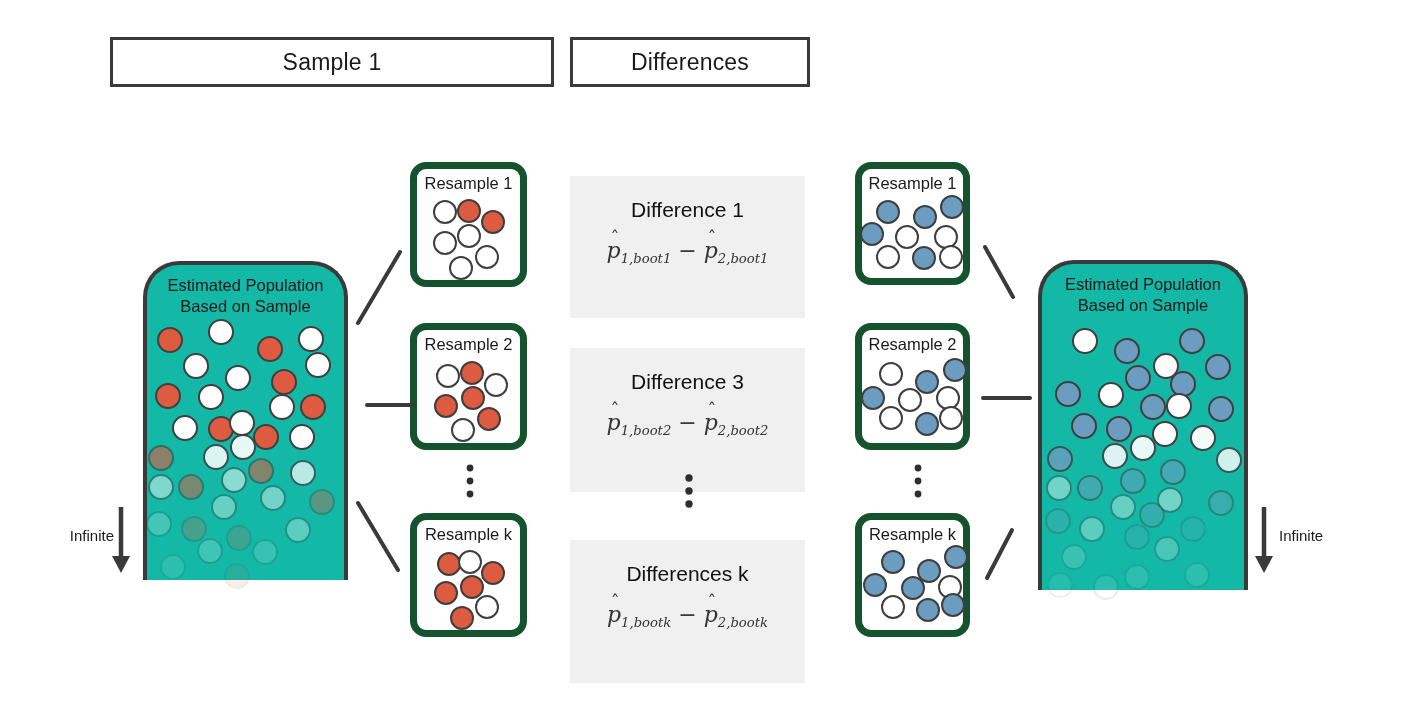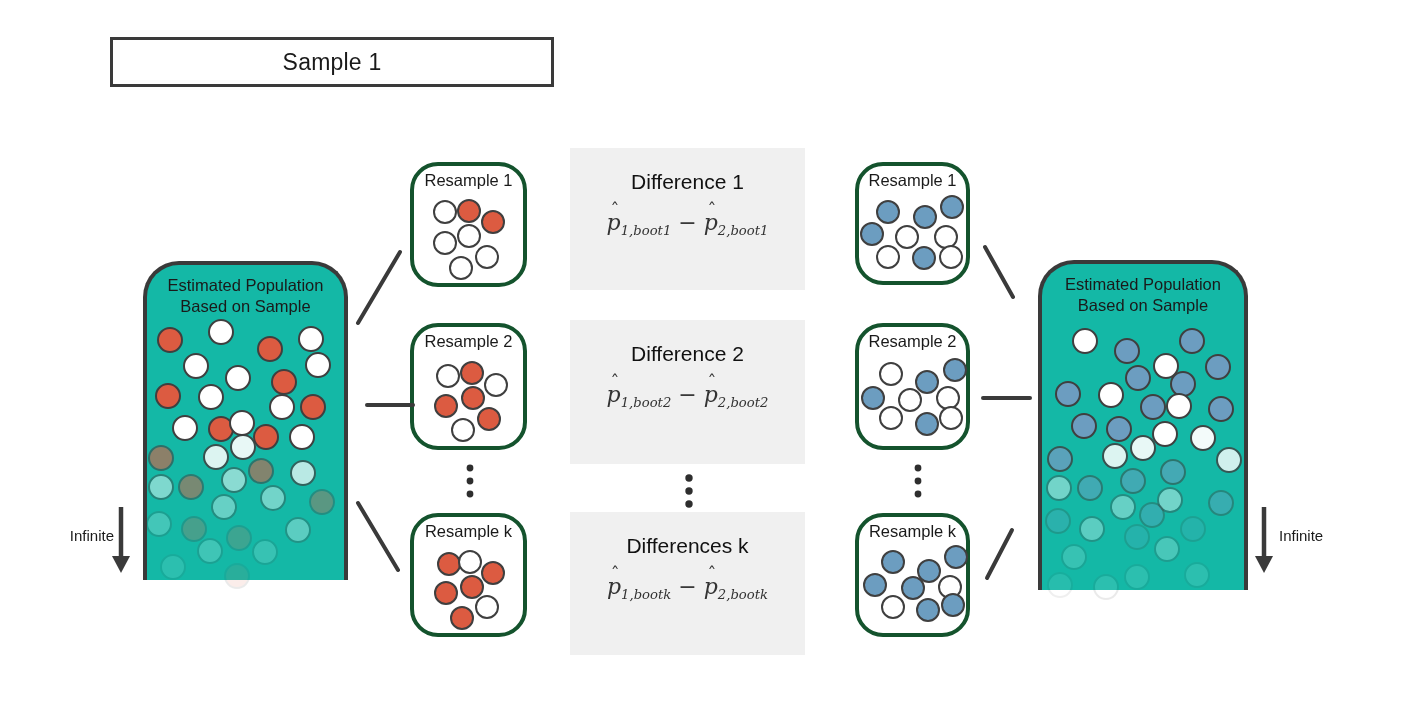--- a/index.html
+++ b/index.html
@@ -11,27 +11,27 @@
     position:absolute;border:3px solid #3a3a3a;background:#fff;
     display:flex;align-items:center;justify-content:center;
     font-size:23px;letter-spacing:.2px;
   }
   .pop-box{
     position:absolute;border:4px solid #3a3a3a;border-bottom:none;
     border-radius:36px 36px 0 0;background:#14b8a6;box-sizing:border-box;
   }
   .pop-title{margin-top:10px;text-align:center;font-size:16.5px;line-height:21px;}
   .resample-box{
-    position:absolute;border:4px solid #14532d;border-radius:28px;background:#fff;
+    position:absolute;border:7px solid #14532d;border-radius:16px;background:#fff;
     box-sizing:border-box;
   }
   .resample-label{margin-top:5px;text-align:center;font-size:16.5px;}
   .diff-panel{
     position:absolute;left:570px;width:235px;background:#f0f0f0;
-    display:flex;flex-direction:column;align-items:center;
+    display:flex;flex-direction:column;align-items:center;margin-top:28px;
   }
   .diff-title{margin-top:22px;font-size:21px;color:#111;}
   .formula{
     margin-top:16px;font-family:"DejaVu Serif",serif;font-style:italic;
     font-size:22px;color:#333;white-space:nowrap;
   }
   .phat{position:relative;display:inline-block;}
   .hat{position:absolute;top:-0.5em;left:0.22em;font-size:0.8em;font-style:normal;}
   .formula sub{font-size:0.6em;}
   .minus{margin:0 7px;font-style:normal;}
@@ -40,20 +40,23 @@
   svg.overlay{position:absolute;left:0;top:0;pointer-events:none;}
 </style>
 </head>
 <body>
 
 <div class="canvas">
 
   <div class="hdr" style="left:110px;top:37px;width:438px;height:44px">
     <span>Sample 1</span>
   </div>
+  <div class="hdr" style="left:570px;top:37px;width:234px;height:44px">
+    <span>Differences</span>
+  </div>
 
   <div class="pop-box" style="left:143px;top:261px;width:205px;height:319px">
     <div class="pop-title">
       <div>Estimated Population</div>
       <div>Based on Sample</div>
     </div>
   </div>
 
   <div class="pop-box" style="left:1038px;top:260px;width:210px;height:330px">
     <div class="pop-title">
@@ -82,21 +85,21 @@
     <div class="resample-label">Resample k</div>
   </div>
 
   <div class="diff-panel" style="top:148px;height:142px">
     <div class="diff-title">Difference 1</div>
     <div class="formula">
       <span class="phat"><span class="hat">ˆ</span><span>p</span><sub>1,boot1</sub></span><span class="minus">−</span><span class="phat"><span class="hat">ˆ</span><span>p</span><sub>2,boot1</sub></span>
     </div>
   </div>
   <div class="diff-panel" style="top:320px;height:144px">
-    <div class="diff-title">Difference 2</div>
+    <div class="diff-title">Difference 3</div>
     <div class="formula">
       <span class="phat"><span class="hat">ˆ</span><span>p</span><sub>1,boot2</sub></span><span class="minus">−</span><span class="phat"><span class="hat">ˆ</span><span>p</span><sub>2,boot2</sub></span>
     </div>
   </div>
   <div class="diff-panel" style="top:512px;height:143px">
     <div class="diff-title">Differences k</div>
     <div class="formula">
       <span class="phat"><span class="hat">ˆ</span><span>p</span><sub>1,bootk</sub></span><span class="minus">−</span><span class="phat"><span class="hat">ˆ</span><span>p</span><sub>2,bootk</sub></span>
     </div>
   </div>

